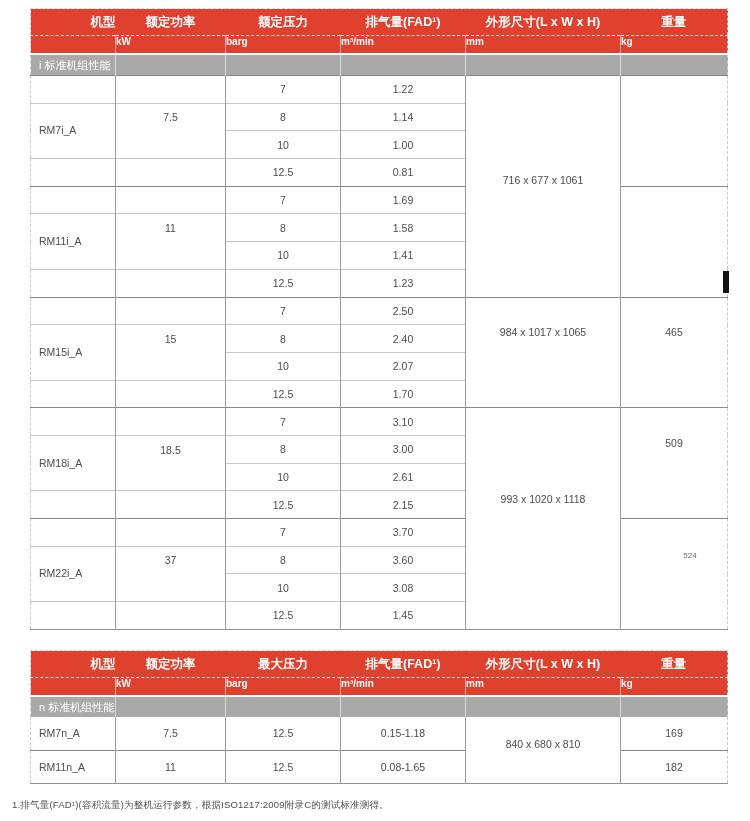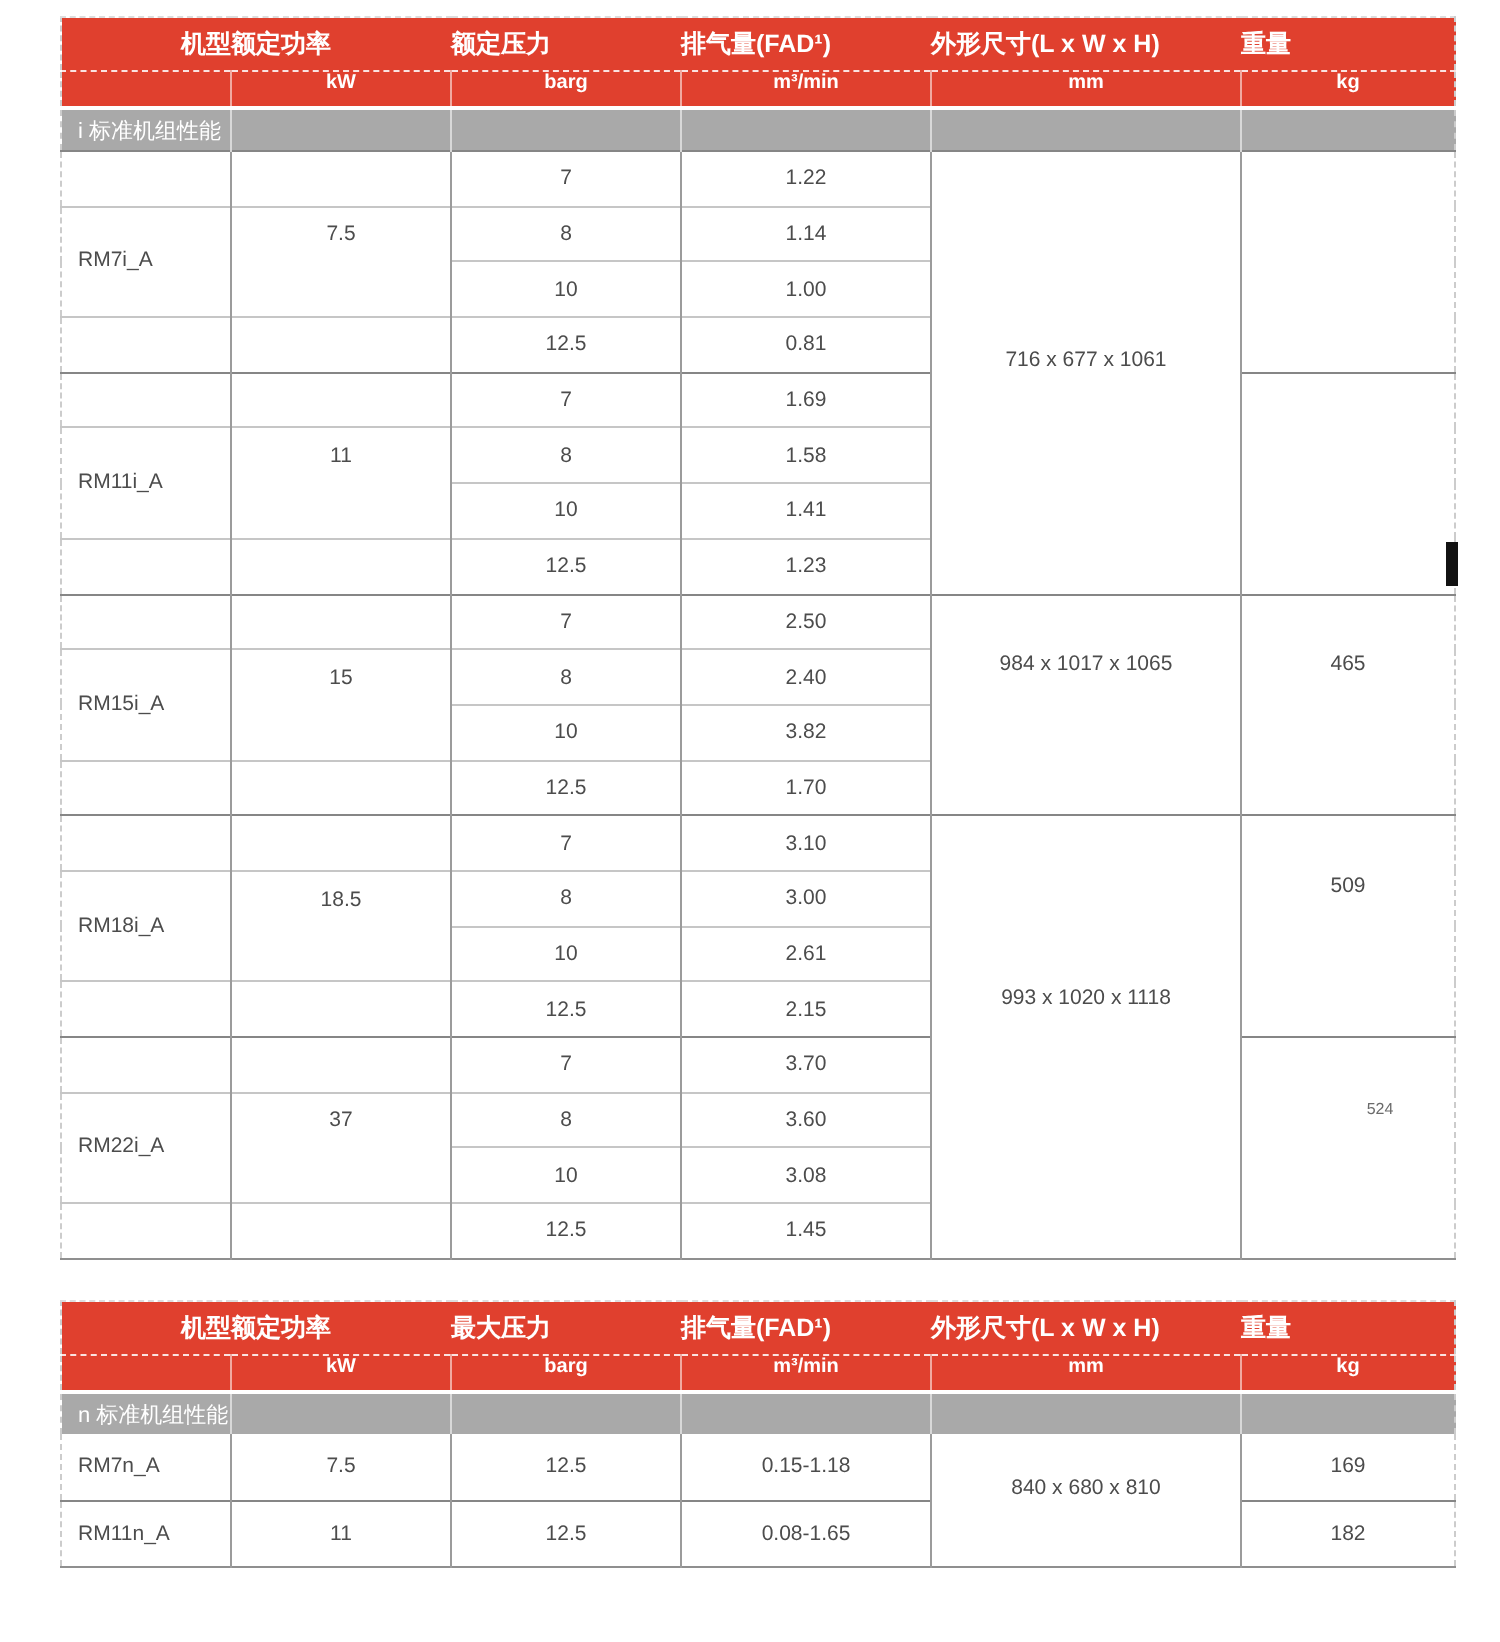--- a/index.html
+++ b/index.html
@@ -8,25 +8,25 @@
 
   table.spec{border-collapse:collapse;table-layout:fixed;width:697px;
              border-right:1px dashed #cccccc;border-left:1px dashed #cccccc;
              border-top:1px dashed #dddddd;}
   .tbl-i{position:absolute;left:30px;top:8px;}
   .tbl-n{position:absolute;left:30px;top:650px;}
   .footnote{position:absolute;left:12px;top:799px;font-size:9.5px;color:#4f4f4f;letter-spacing:.2px;}
 
   
   tr.hrow1 th{background:#e0402e;color:#ffffff;font-size:12.5px;font-weight:bold;
-              height:26px;text-align:left;vertical-align:middle;padding:0;
+              height:26px;text-align:center;vertical-align:middle;padding:0;
               border-bottom:1px dashed rgba(255,255,255,.85);}
   tr.hrow1 th.first{text-align:right;padding-left:8px;}
   tr.hrow2 th{background:#e0402e;color:#ffffff;font-size:10px;font-weight:bold;
-              height:17px;text-align:center;vertical-align:top;padding:0;
+              height:17px;text-align:left;vertical-align:top;padding:0;
               border-bottom:2px solid #ffffff;border-left:1px solid rgba(255,255,255,.55);}
   tr.hrow2 th:first-child{border-left:none;}
   tr.band td{background:#a9a9a9;color:#ffffff;font-size:11px;height:20px;
              border-left:1px solid rgba(255,255,255,.55);padding:0;}
   tr.band td:first-child{border-left:none;text-align:left;padding-left:8px;}
 
   
   tbody.data td{font-size:10.5px;color:#4c4c4c;text-align:center;vertical-align:middle;
                 padding:0;border-left:1px solid #9b9b9b;background:#ffffff;}
   tbody.data td:first-child{border-left:none;text-align:left;padding-left:8px;}
@@ -153,21 +153,21 @@
       <tr>
         <td class="bl"></td>
         <td class="bl"><span>15</span></td>
         <td class="bl">8</td>
         <td class="bl">2.40</td>
       </tr>
       <tr>
         <td class="bn"><span class="lift14">RM15i_A</span></td>
         <td class="bn"></td>
         <td class="bl">10</td>
-        <td class="bl">3.82</td>
+        <td class="bl">2.07</td>
       </tr>
       <tr>
         <td class="bl"></td>
         <td class="bl"></td>
         <td class="bl">12.5</td>
         <td class="bl">1.70</td>
       </tr>
 
       <tr>
         <td class="bg"></td>
@@ -275,14 +275,15 @@
       <tr>
         <td class="bg"><span>RM11n_A</span></td>
         <td class="bg">11</td>
         <td class="bg">12.5</td>
         <td class="bg">0.08-1.65</td>
         <td class="bg">182</td>
       </tr>
     </tbody>
   </table>
 
+  <div class="footnote">1.排气量(FAD¹)(容积流量)为整机运行参数，根据ISO1217:2009附录C的测试标准测得。</div>
 
 </div>
 
 </body></html>

